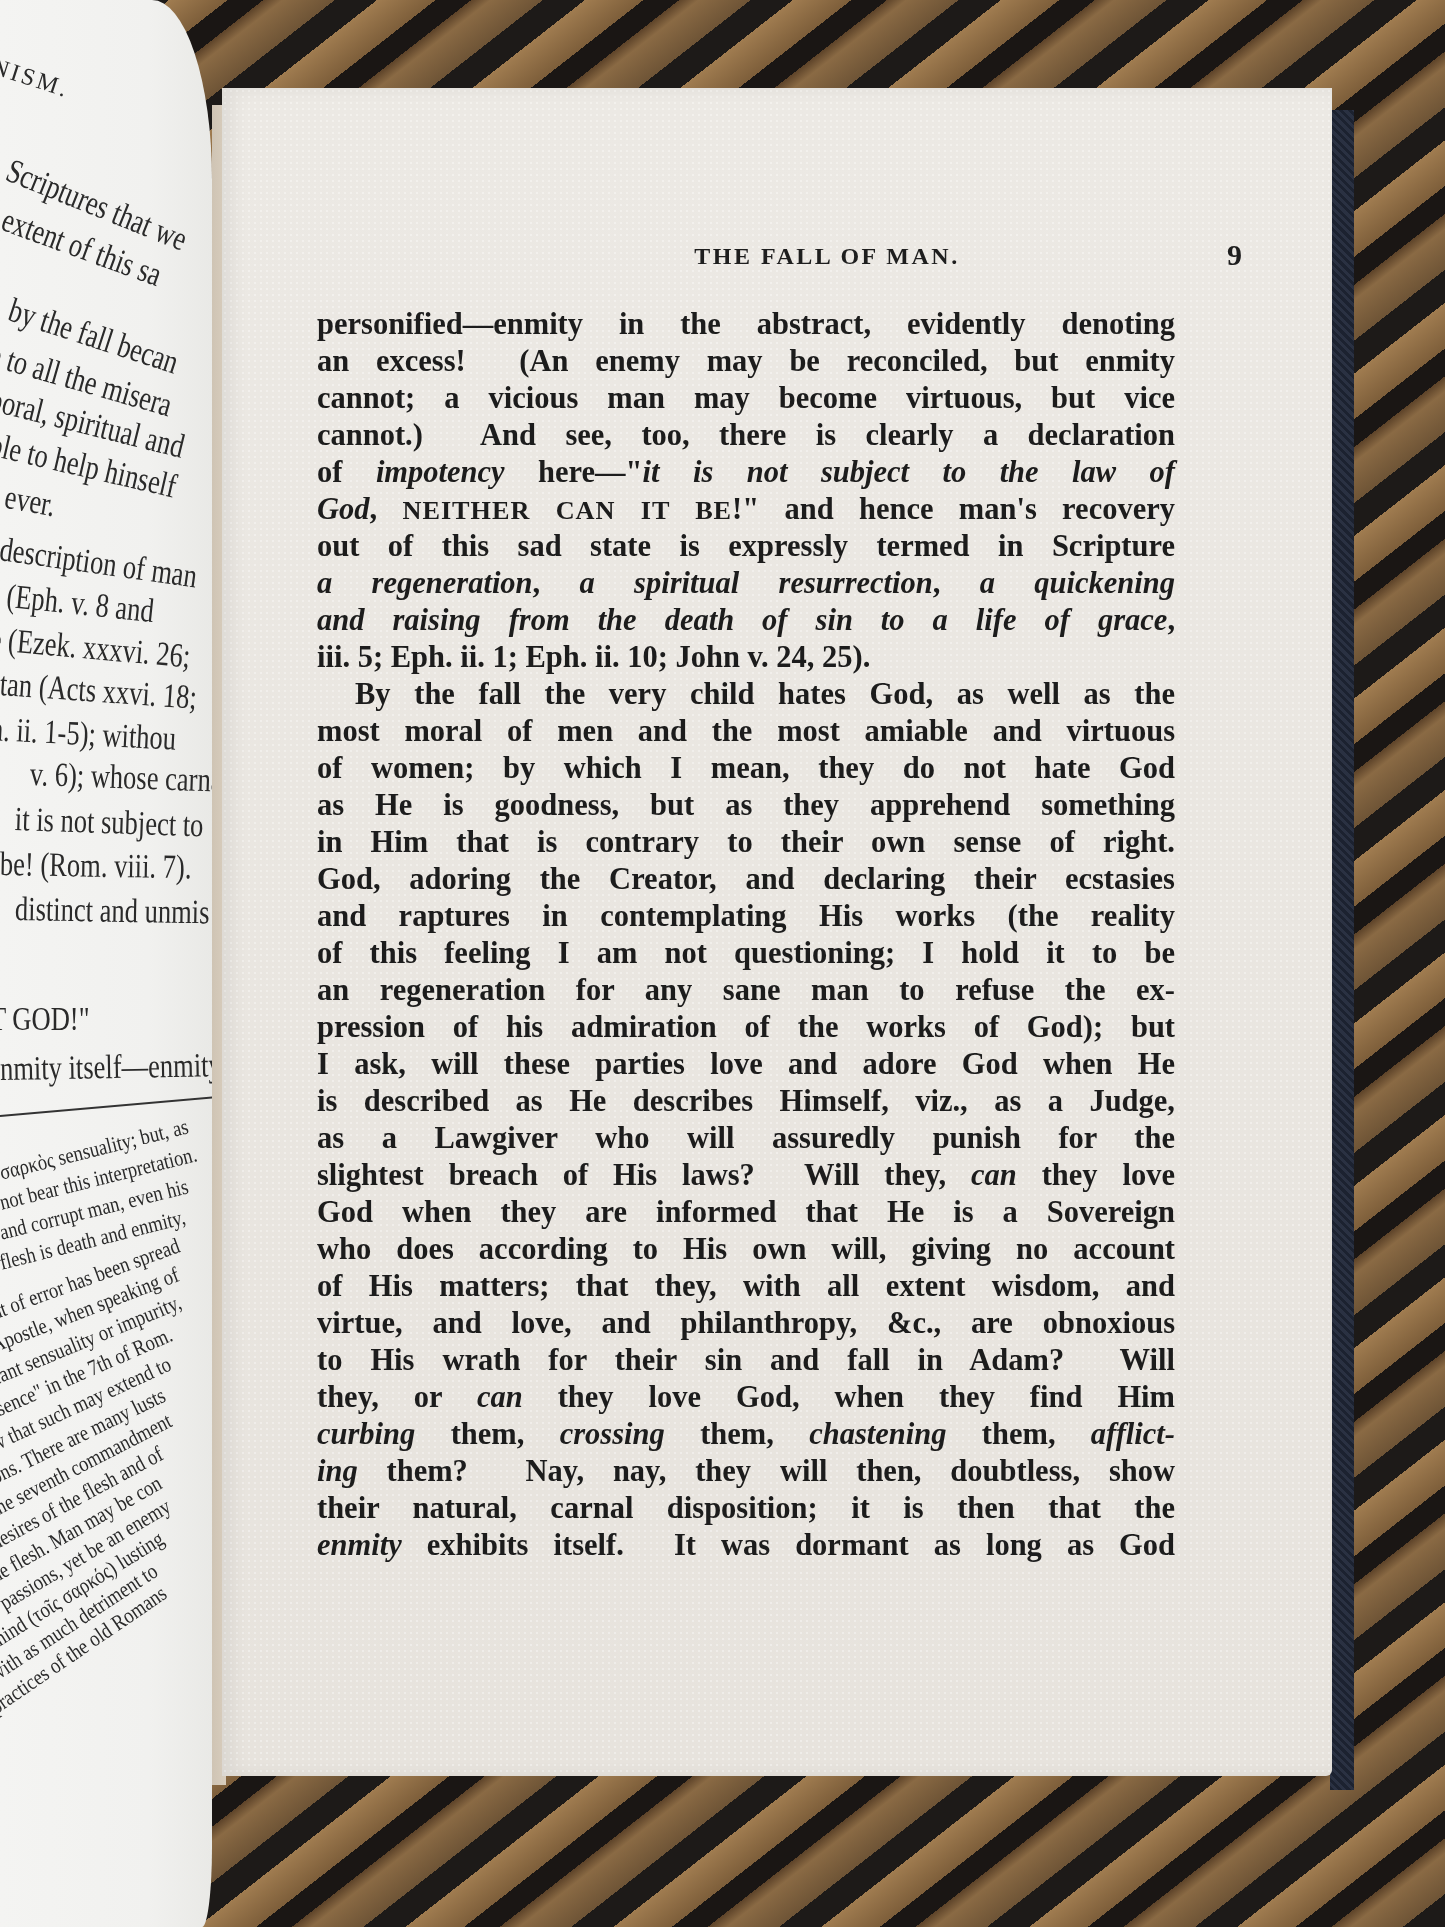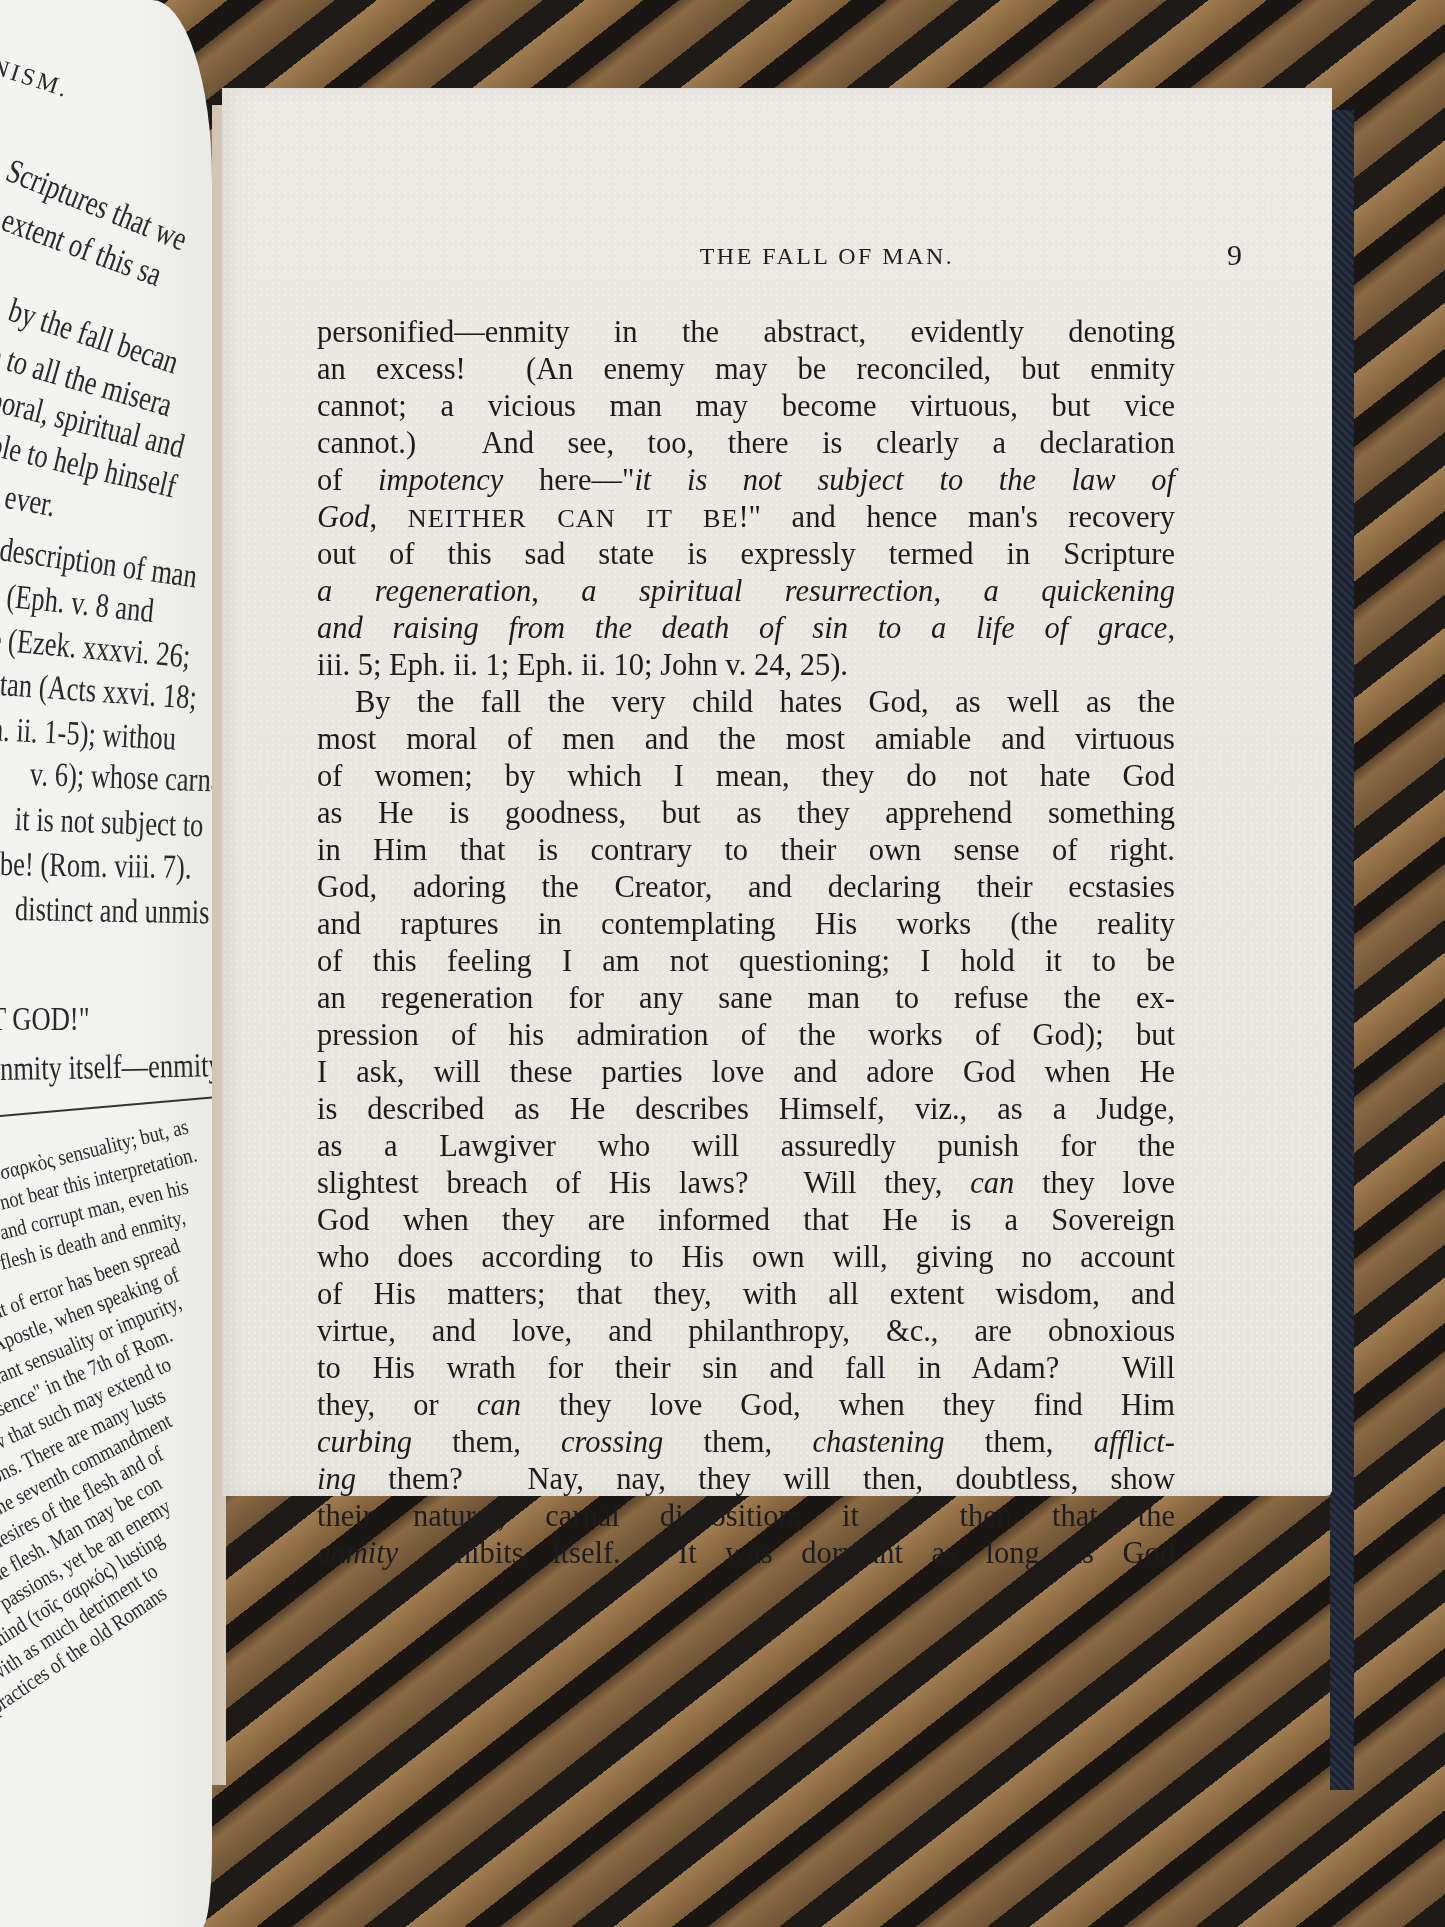--- a/index.html
+++ b/index.html
@@ -31,38 +31,39 @@
   .left-rule {
     position: absolute; left: 0; top: 1115px; width: 215px; height: 2px; background: #333;
     transform: rotate(-5deg); transform-origin: left center;
   }
   
   .book-cover {
     position: absolute; left: 1330px; top: 110px; width: 24px; height: 1680px;
     background: repeating-linear-gradient(45deg, #1c2230 0 3px, #2a3142 3px 6px);
   }
   .right-page {
-    position: absolute; left: 222px; top: 88px; width: 1110px; height: 1408px;
+    position: absolute; left: 222px; top: 88px; width: 1110px; height: 1688px;
     background: #ebe8e3;
     background-image:
       radial-gradient(rgba(255,255,255,0.35) 1px, transparent 1.5px),
       linear-gradient(180deg, #ece9e4, #e7e3dd);
     background-size: 6px 6px, 100% 100%;
     border-bottom-right-radius: 6px;
     box-shadow: inset 10px 0 18px rgba(0,0,0,0.06);
+    font-weight: bold;
   }
   .running-head {
     position: absolute; left: 0; top: 155px; width: 100%; text-align: center;
     font-size: 24px; letter-spacing: 2.5px; color: #1e1e1e; text-indent: 100px;
   }
   .page-number {
     position: absolute; right: 90px; top: 150px; font-size: 30px; color: #1e1e1e;
   }
   .text-block {
-    position: absolute; left: 95px; top: 226px; width: 858px;
+    position: absolute; left: 95px; top: 218px; width: 858px;
     font-size: 30.5px; line-height: 37px; color: #1c1c1c;
   }
   .line {
     display: block; text-align: justify; text-align-last: justify; white-space: nowrap;
     height: 37px;
   }
   .line span { white-space: pre; }
   .line.last { text-align-last: left; }
   .line.indent { padding-left: 38px; }
   .i { font-style: italic; margin-top: 36px; }

